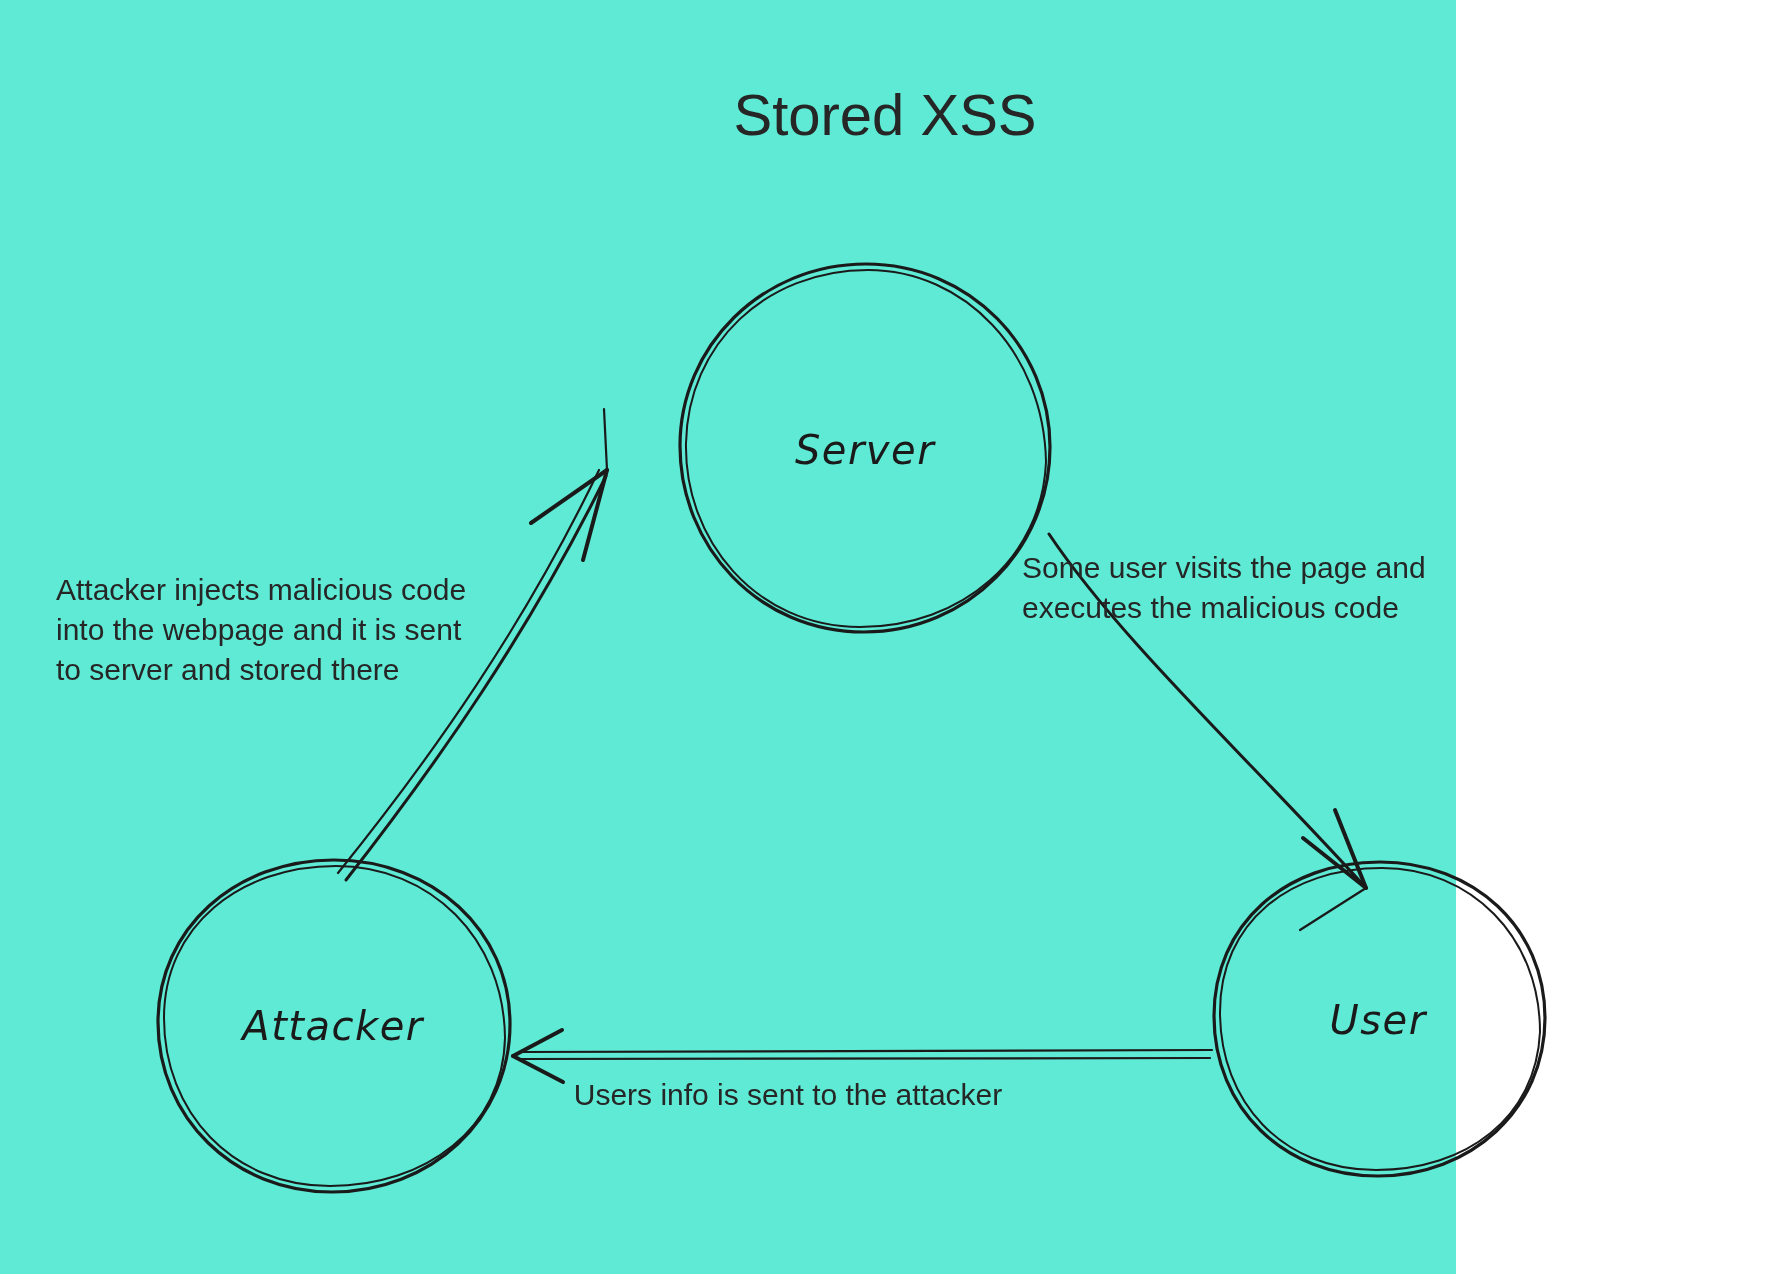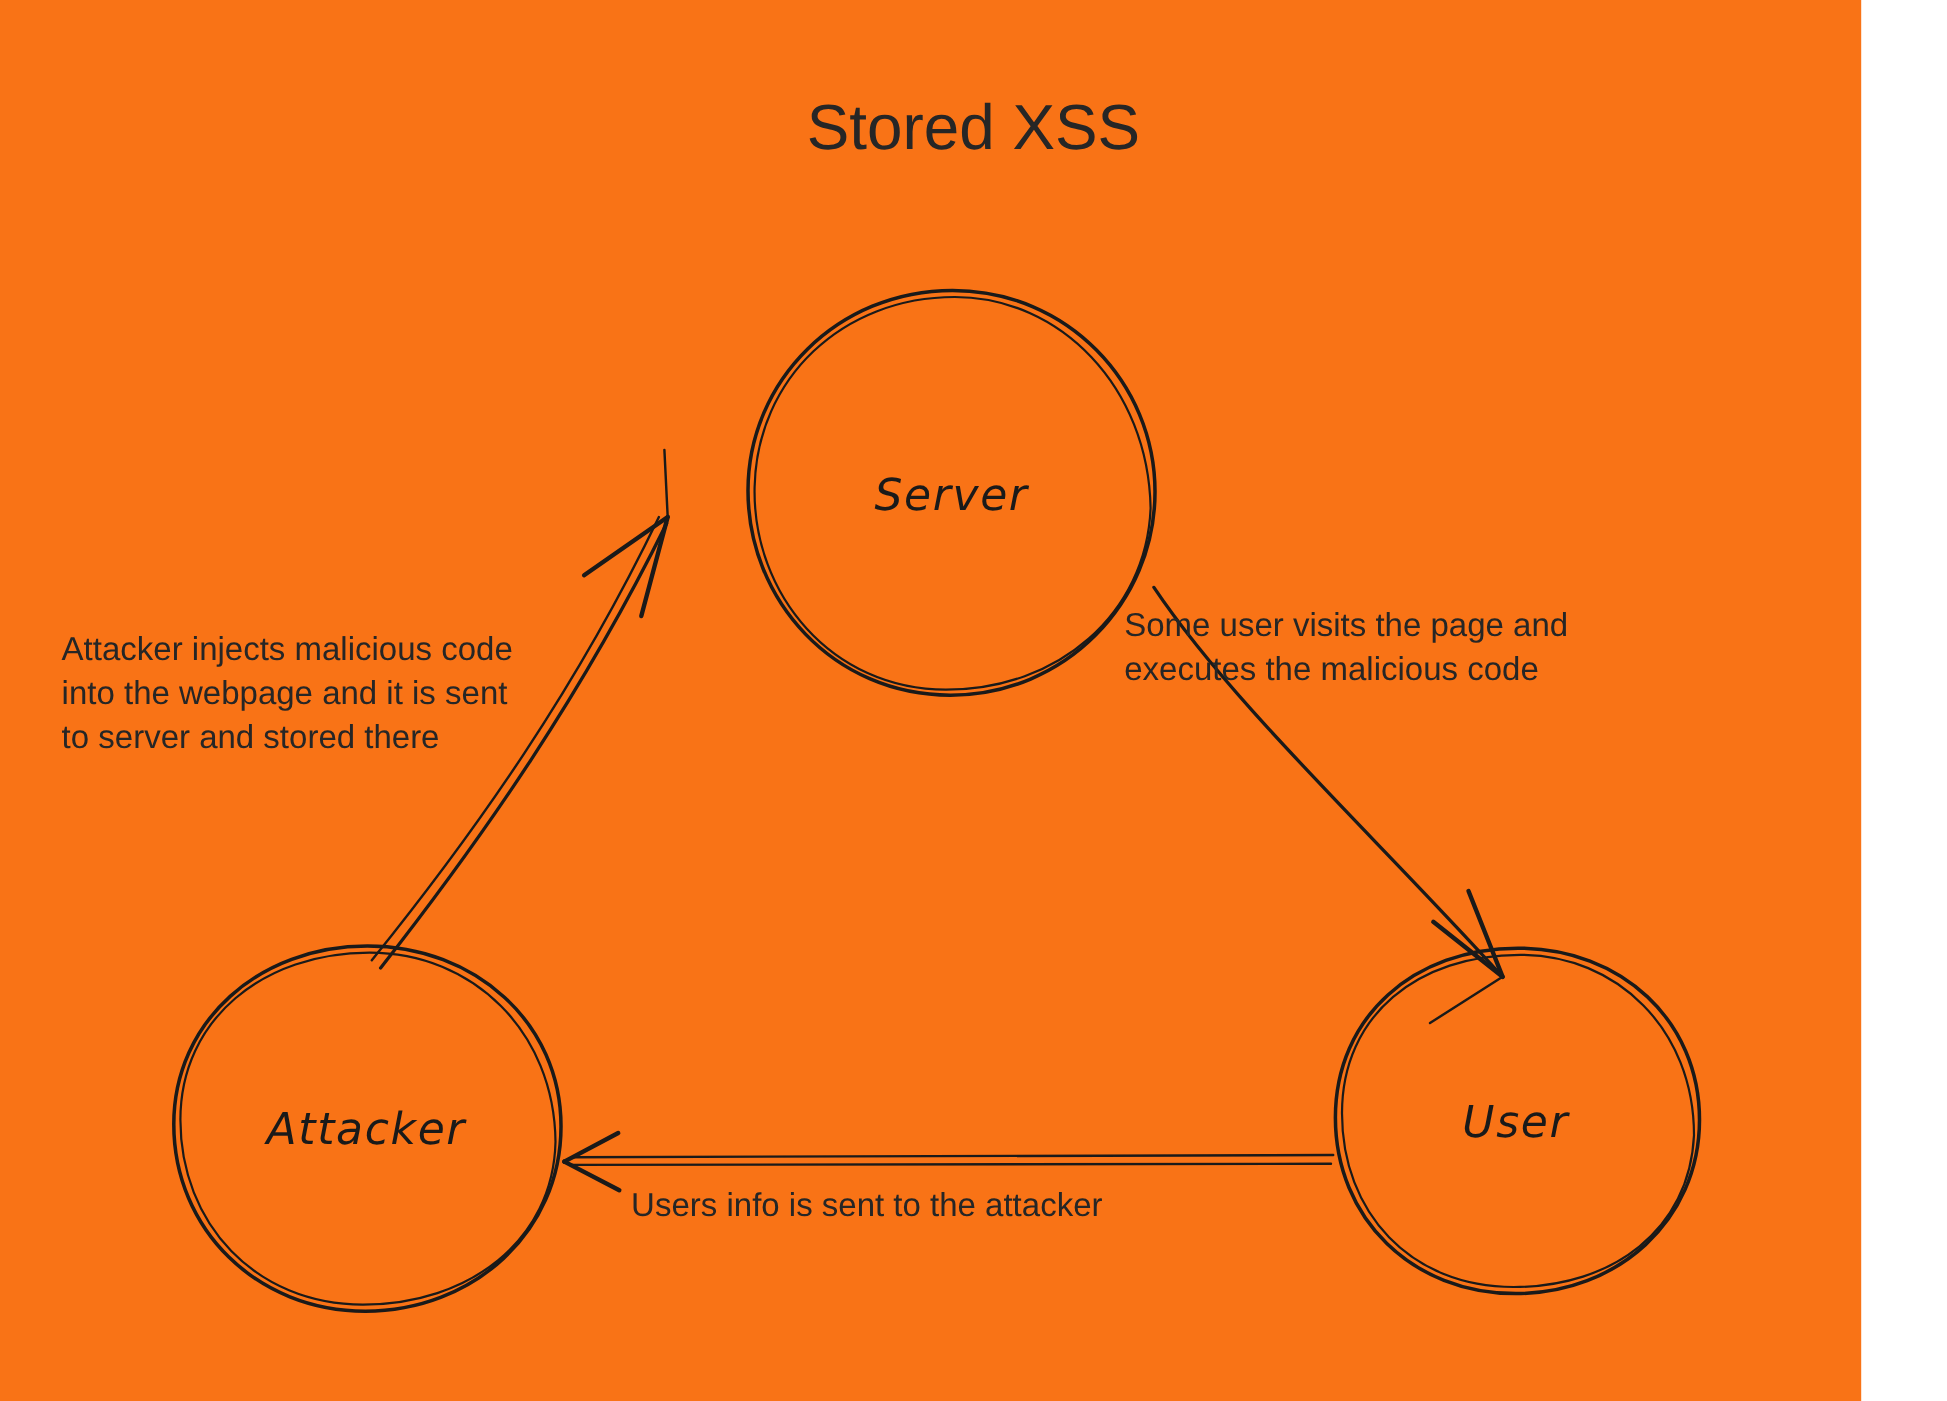--- a/index.html
+++ b/index.html
@@ -9,23 +9,23 @@
   }
   body {
     width: 1770px;
     height: 1274px;
     overflow: hidden;
     font-family: "Liberation Sans", sans-serif;
     -webkit-font-smoothing: antialiased;
   }
   #canvas {
     position: relative;
-    width: 1692px;
+    width: 1456px;
     height: 1274px;
-    background: #f97316;
+    background: #5eead4;
   }
   #diagram-svg {
     position: absolute;
     left: 0;
     top: 0;
     width: 1770px;
     height: 1274px;
     display: block;
   }
   .title-text {

